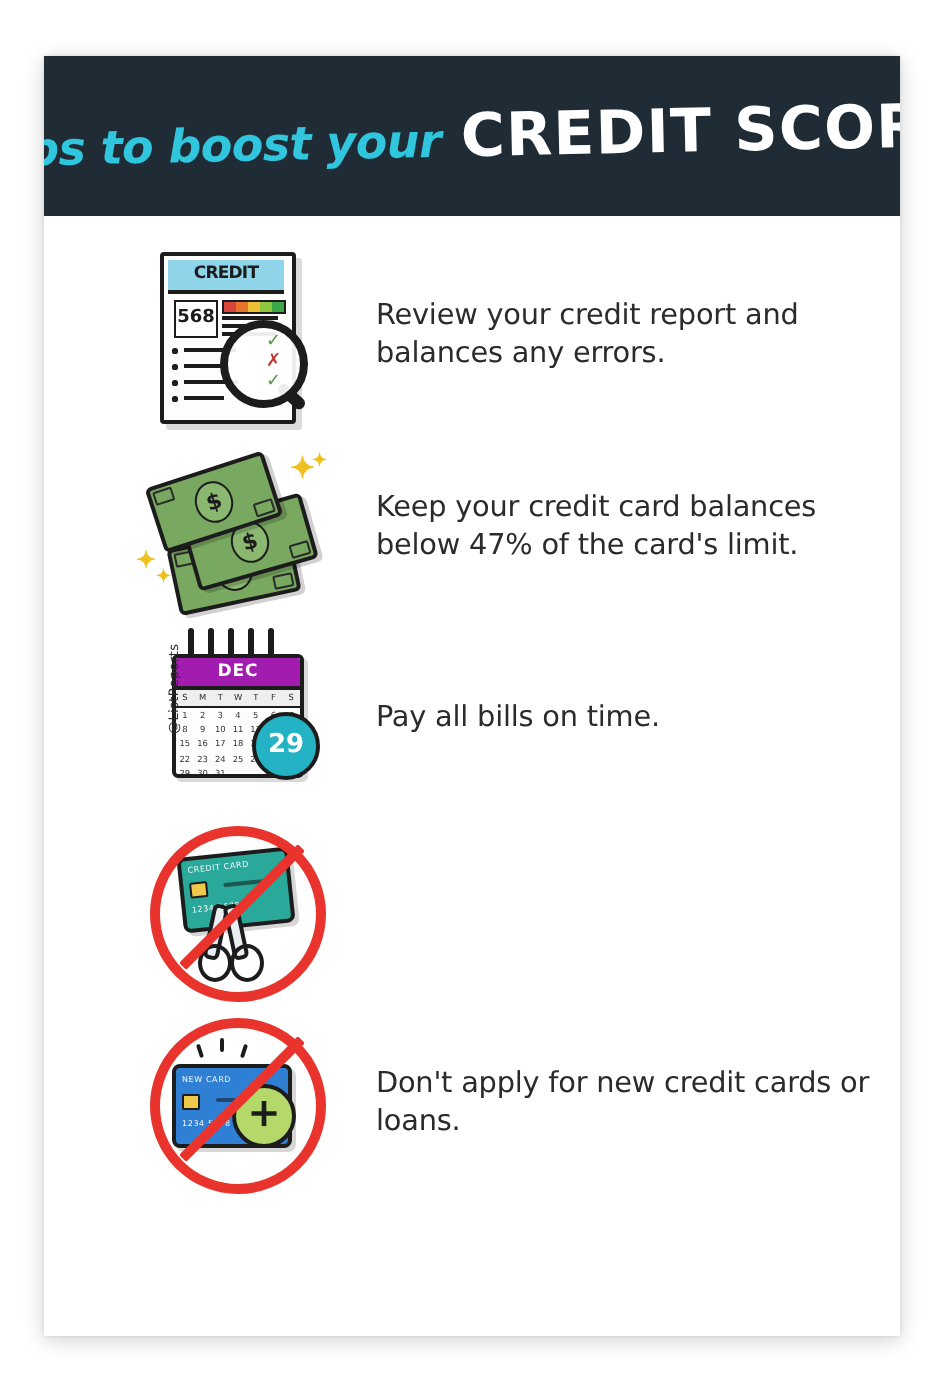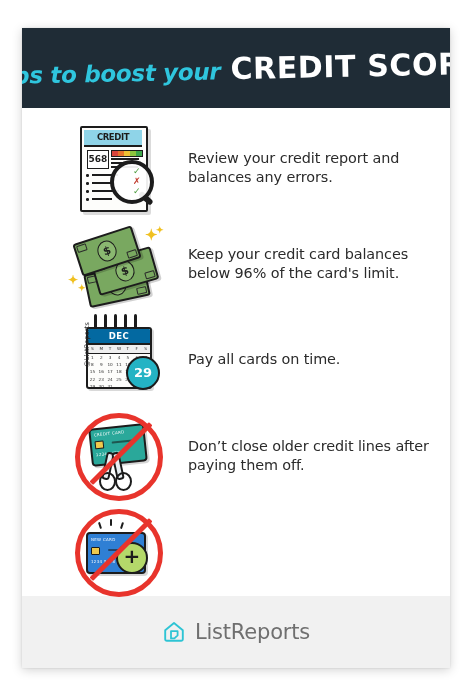--- a/index.html
+++ b/index.html
@@ -166,21 +166,21 @@
   .spark { color: #f0c020; font-size: 13px; line-height: 13px; font-weight: bold; }
 
   
   .cal-body {
     left: 20px; top: 13px; width: 62px; height: 58px;
     background: #fdfdfb; border: 2.4px solid #1c1c1c; border-radius: 3px;
     box-shadow: 2px 2px 0 rgba(0,0,0,0.15);
     overflow: hidden;
   }
   .cal-head {
-    height: 14px; background: #0369a1; border-bottom: 2px solid #1c1c1c;
+    height: 14px; background: #a21caf; border-bottom: 2px solid #1c1c1c;
     font-family: "DejaVu Sans", sans-serif; font-size: 8.5px;
     font-weight: bold; color: #fff; text-align: center; line-height: 14px;
     letter-spacing: 0.5px;
   }
   .cal-dow {
     display: flex; height: 8px; border-bottom: 1.4px solid #1c1c1c;
     background: #efefef;
   }
   .cal-dow span {
     flex: 1; font-family: "DejaVu Sans", sans-serif; font-size: 4.2px;
@@ -326,21 +326,21 @@
             <div class="oval">$</div>
             <div class="bcorner" style="left:3px;top:3px;"></div>
             <div class="bcorner" style="right:3px;bottom:3px;"></div>
           </div>
         </div>
         <div class="abs spark" style="left:79px;top:10px;font-size:15px;">✦</div>
         <div class="abs spark" style="left:90px;top:6px;font-size:9px;">✦</div>
         <div class="abs spark" style="left:2px;top:56px;font-size:12px;">✦</div>
         <div class="abs spark" style="left:12px;top:64px;font-size:9px;">✦</div>
       </div>
-      <div class="tip-text">Keep your credit card balances below 96% of the card's limit.</div>
+      <div class="tip-text">Keep your credit card balances below 47% of the card's limit.</div>
     </div>
 
     <div class="tip-row">
       <div class="tip-art">
         <div class="ring-top" style="left:28px;"></div>
         <div class="ring-top" style="left:38px;"></div>
         <div class="ring-top" style="left:48px;"></div>
         <div class="ring-top" style="left:58px;"></div>
         <div class="ring-top" style="left:68px;"></div>
         <div class="abs cal-body">
@@ -384,21 +384,21 @@
               <span>27</span>
               <span>28</span>
             <span>29</span>
               <span>30</span>
               <span>31</span>
           </div>
         </div>
         <div class="abs cal-badge">29</div>
         <div class="abs watermark">@ListReports</div>
       </div>
-      <div class="tip-text">Pay all cards on time.</div>
+      <div class="tip-text">Pay all bills on time.</div>
     </div>
 
     <div class="tip-row">
       <div class="tip-art">
         <div class="abs" style="left:24px;top:16px;transform:rotate(-6deg);">
           <div class="ccard" style="background:#2aa89a;">
             <div class="ctext" style="left:5px;top:4px;">CREDIT CARD</div>
             <div class="chip"></div>
             <div class="ctext" style="left:5px;top:24px;">1234 5678</div>
             <div class="cband" style="left:22px;top:15px;width:22px;"></div>
@@ -406,47 +406,38 @@
         </div>
         <div class="abs">
           <div class="scissor-blade" style="left:38px;top:42px;transform:rotate(12deg);"></div>
           <div class="scissor-blade" style="left:48px;top:42px;transform:rotate(-12deg);"></div>
           <div class="scissor-ring" style="left:33px;top:62px;"></div>
           <div class="scissor-ring" style="left:49px;top:62px;"></div>
         </div>
         <div class="abs no-ring"></div>
         <div class="abs no-slash"></div>
       </div>
-      <div class="tip-text">Don’t close older credit lines after paying them off.</div>
     </div>
 
     <div class="tip-row">
       <div class="tip-art">
         <div class="abs speed-line" style="left:33px;top:16px;transform:rotate(-18deg);"></div>
         <div class="abs speed-line" style="left:44px;top:13px;"></div>
         <div class="abs speed-line" style="left:55px;top:16px;transform:rotate(18deg);"></div>
         <div class="abs" style="left:20px;top:26px;">
           <div class="ccard" style="background:#2f7fd4;width:56px;height:38px;">
             <div class="ctext" style="left:5px;top:5px;">NEW CARD</div>
             <div class="chip" style="top:15px;"></div>
             <div class="ctext" style="left:5px;top:27px;">1234 5678 9012</div>
             <div class="cband" style="left:22px;top:17px;width:26px;"></div>
             <div class="plus-badge">+</div>
           </div>
         </div>
         <div class="abs no-ring"></div>
         <div class="abs no-slash"></div>
       </div>
+      <div class="tip-text">Don't apply for new credit cards or loans.</div>
     </div>
 
   </div>
 
-  <div id="footer">
-    <span style="display:flex;">
-      <svg width="24" height="24" viewBox="0 0 24 24" fill="none" aria-hidden="true">
-        <path d="M3.2 10.2 L12 3.1 L20.8 10.2 L20.8 19.2 A1.6 1.6 0 0 1 19.2 20.8 L4.8 20.8 A1.6 1.6 0 0 1 3.2 19.2 Z" stroke="#2ec4d4" stroke-width="1.9" stroke-linejoin="round"></path>
-        <path d="M9 11.2 L15.6 11.2 L15.6 15.4 L12.4 18.4 L9 18.4 Z" stroke="#2ec4d4" stroke-width="1.8" stroke-linejoin="round" fill="none"></path>
-      </svg>
-    </span>
-    <span class="brand-text">ListReports</span>
-  </div>
 
 </div>
 
 </body></html>

